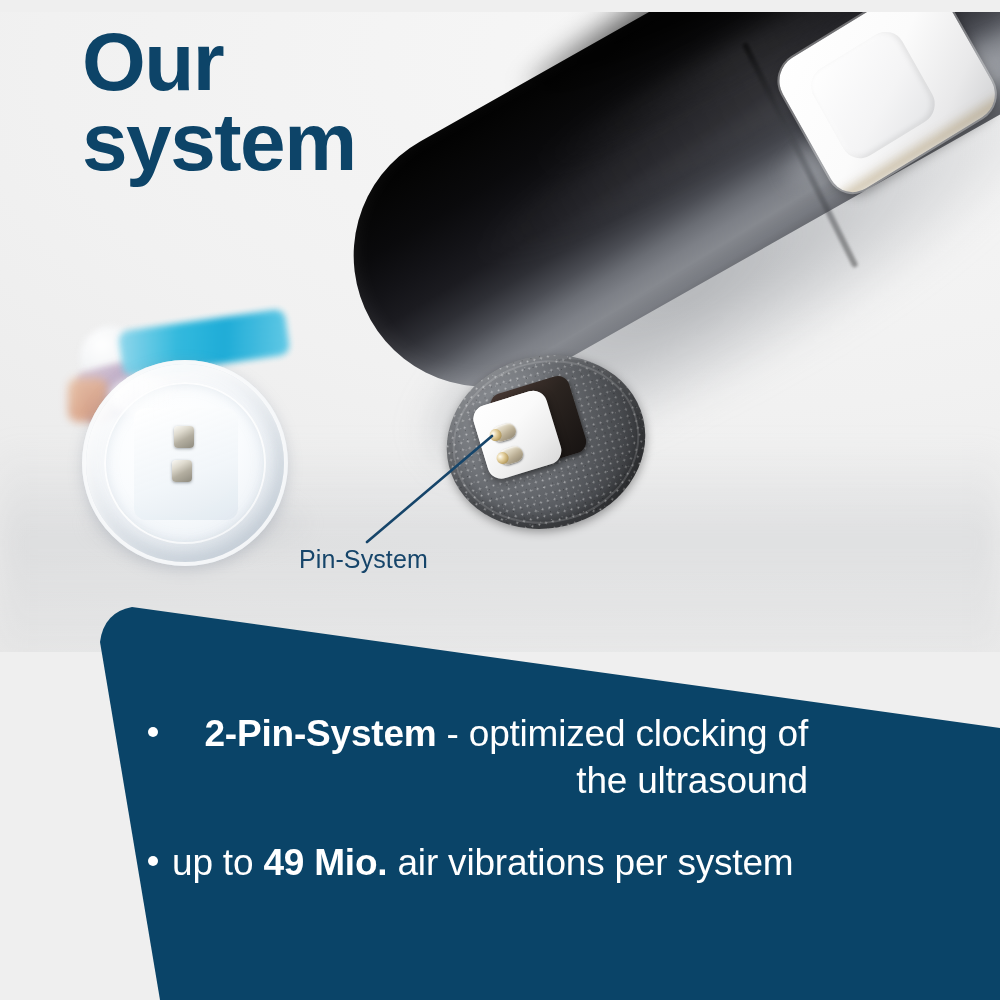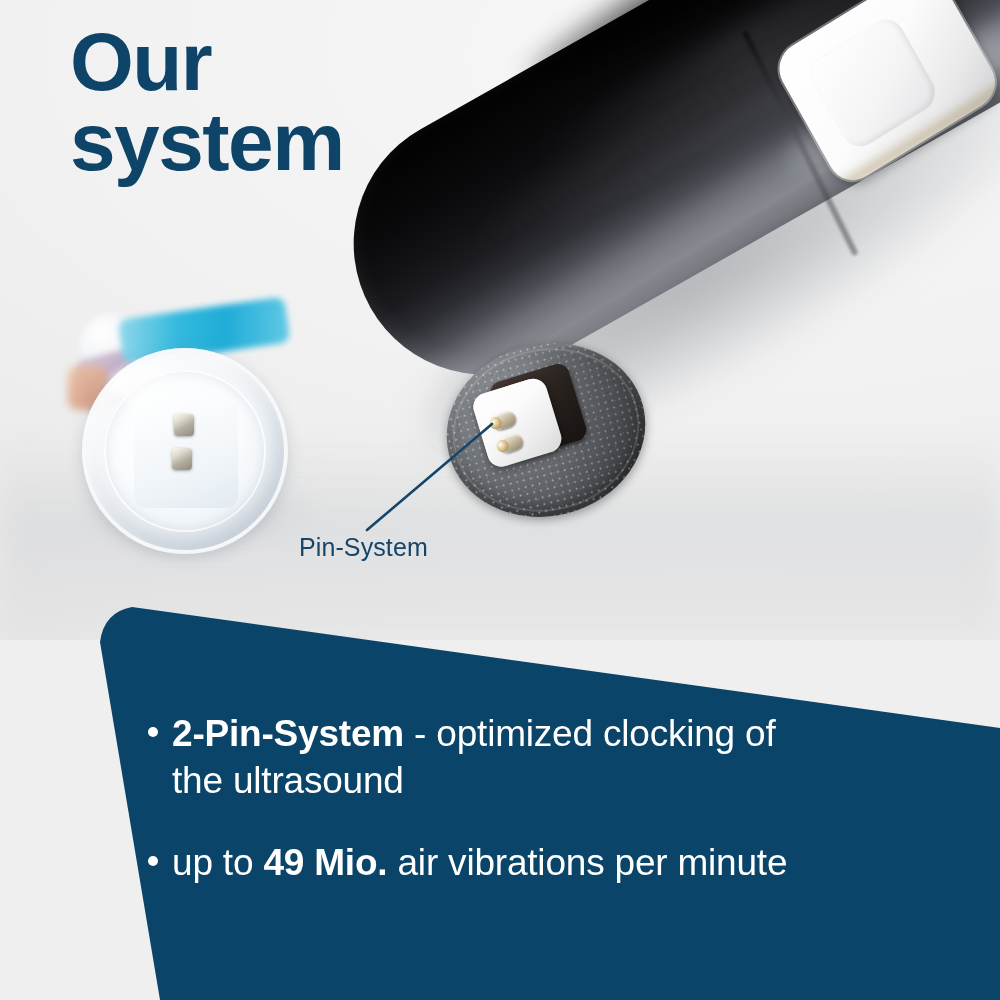--- a/index.html
+++ b/index.html
@@ -11,21 +11,21 @@
   }
   #stage{
     position:relative;
     width:1000px;height:1000px;
     background:#efefef;
     overflow:hidden;
   }
 
   
   .photo{
-    position:absolute;left:0;top:0;width:1000px;height:640px;
+    position:absolute;left:0;top:12px;width:1000px;height:640px;
     overflow:hidden;
     background:
       radial-gradient(150% 120% at 72% 8%, #f7f7f7 0%, #f1f1f1 45%, #ebebeb 75%, #e6e6e6 100%);
   }
   .surface-shade{
     position:absolute;left:0;top:430px;width:1000px;height:210px;
     background:linear-gradient(180deg, rgba(198,200,203,0) 0%, rgba(190,193,197,.30) 45%, rgba(205,207,210,.12) 100%);
     filter:blur(14px);
   }
 
@@ -255,20 +255,21 @@
   
   .panel{
     position:absolute;left:0;top:560px;width:1000px;height:440px;
   }
   .panel-shape{
     position:absolute;left:0;top:0;width:1000px;height:440px;
   }
   .panel-text{
     position:absolute;left:148px;top:150px;width:660px;
     color:#ffffff;
+    text-align:right;
   }
   .bullet-row{
     display:flex;align-items:flex-start;
     margin-bottom:34px;
   }
   .bullet-dot{
     flex:0 0 auto;
     width:10px;height:10px;border-radius:50%;
     background:#ffffff;
     margin:17px 14px 0 0;
@@ -334,40 +335,40 @@
       </div>
     </div>
 
     <svg class="callout-line" viewBox="0 0 1000 640">
       <line id="leader" x1="367" y1="530" x2="492" y2="424" stroke="#16456a" stroke-width="2.6" stroke-linecap="round"></line>
     </svg>
 
     <div class="callout-label" style="color: rgb(22, 69, 106);">Pin-System</div>
   </div>
 
-  <div class="heading" style="color: rgb(13, 68, 104);">Our
+  <div class="heading" style="color: rgb(13, 68, 104); margin-left: 12px;">Our
 system</div>
 
   <div class="panel">
     <svg class="panel-shape" viewBox="0 0 1000 440" preserveAspectRatio="none">
       <path id="panelPath" d="M 132 47 Q 104 52 100 82 L 160 440 L 1000 440 L 1000 168 Z" fill="#0a4468"></path>
     </svg>
 
     <div class="panel-text" style="color: rgb(255, 255, 255);">
 
       <div class="bullet-row">
         <div class="bullet-dot"></div>
         <div class="bullet-body">
           <span class="b">2-Pin-System</span><span> - optimized clocking of the ultrasound</span>
         </div>
       </div>
 
       <div class="bullet-row">
         <div class="bullet-dot"></div>
         <div class="bullet-body">
-          <span>up to </span><span class="b">49 Mio.</span><span> air vibrations per minute</span>
+          <span>up to </span><span class="b">49 Mio.</span><span> air vibrations per system</span>
         </div>
       </div>
 
     </div>
   </div>
 
 </div>
 
 </body></html>

